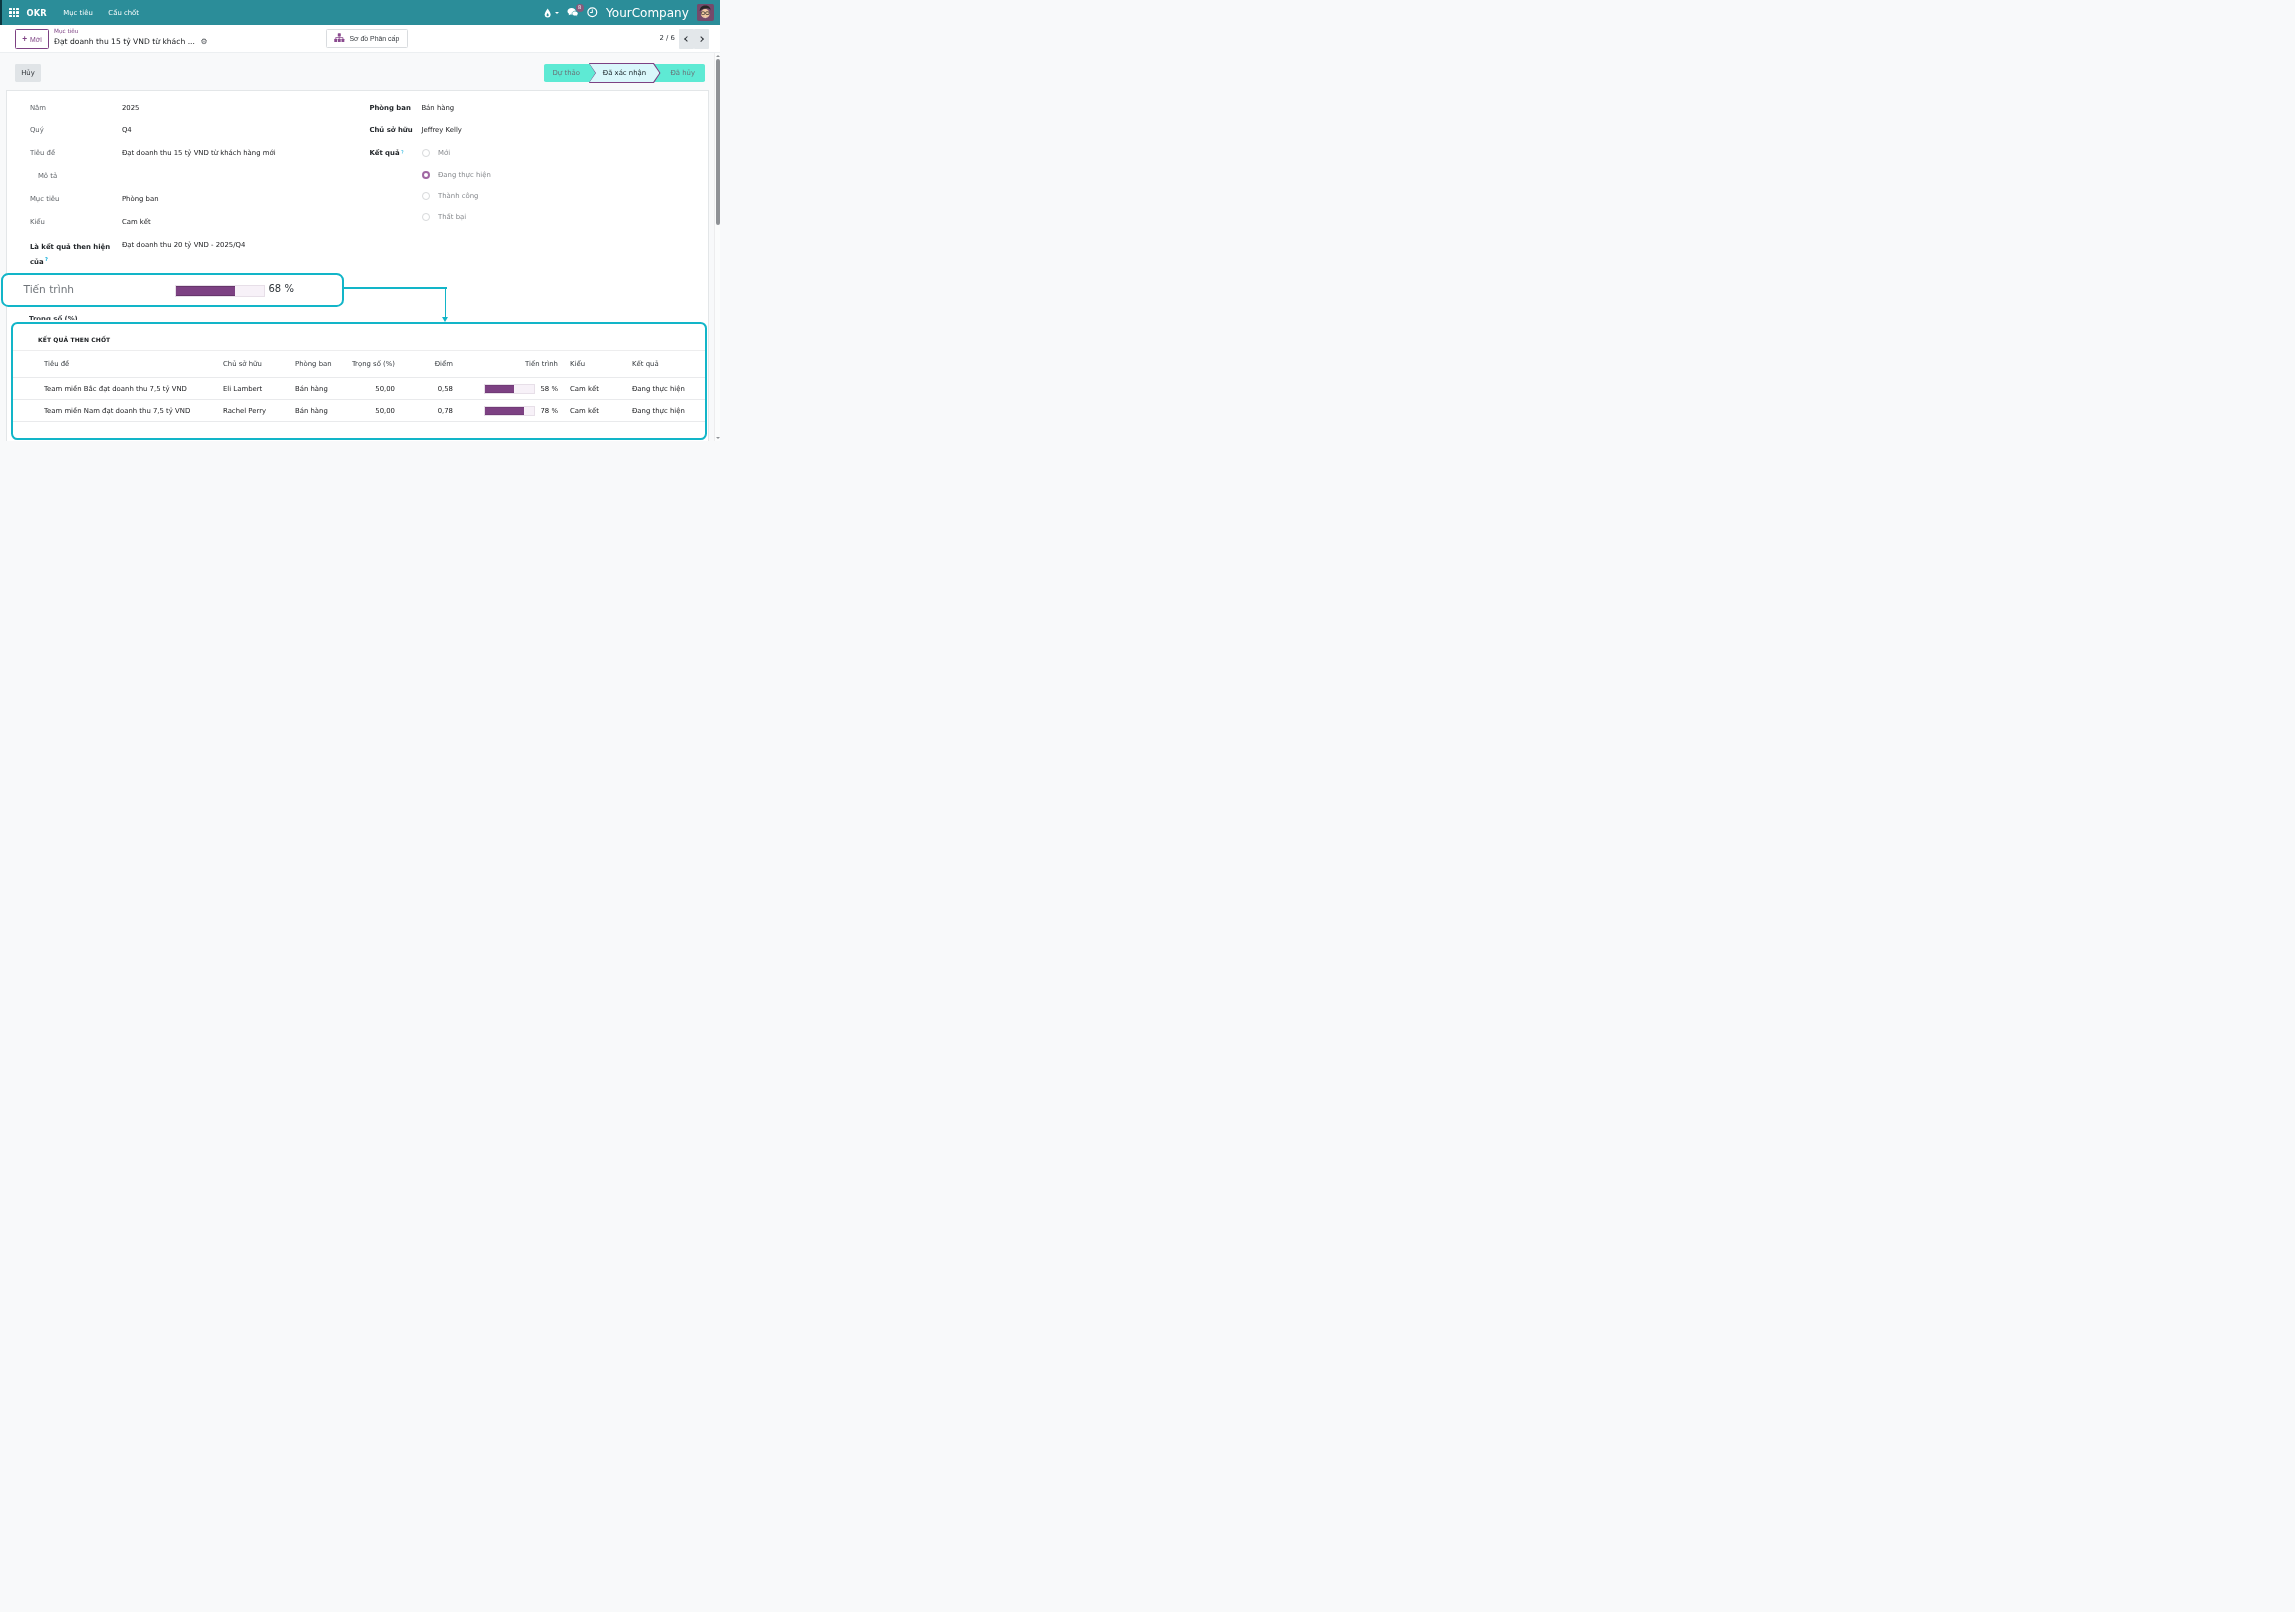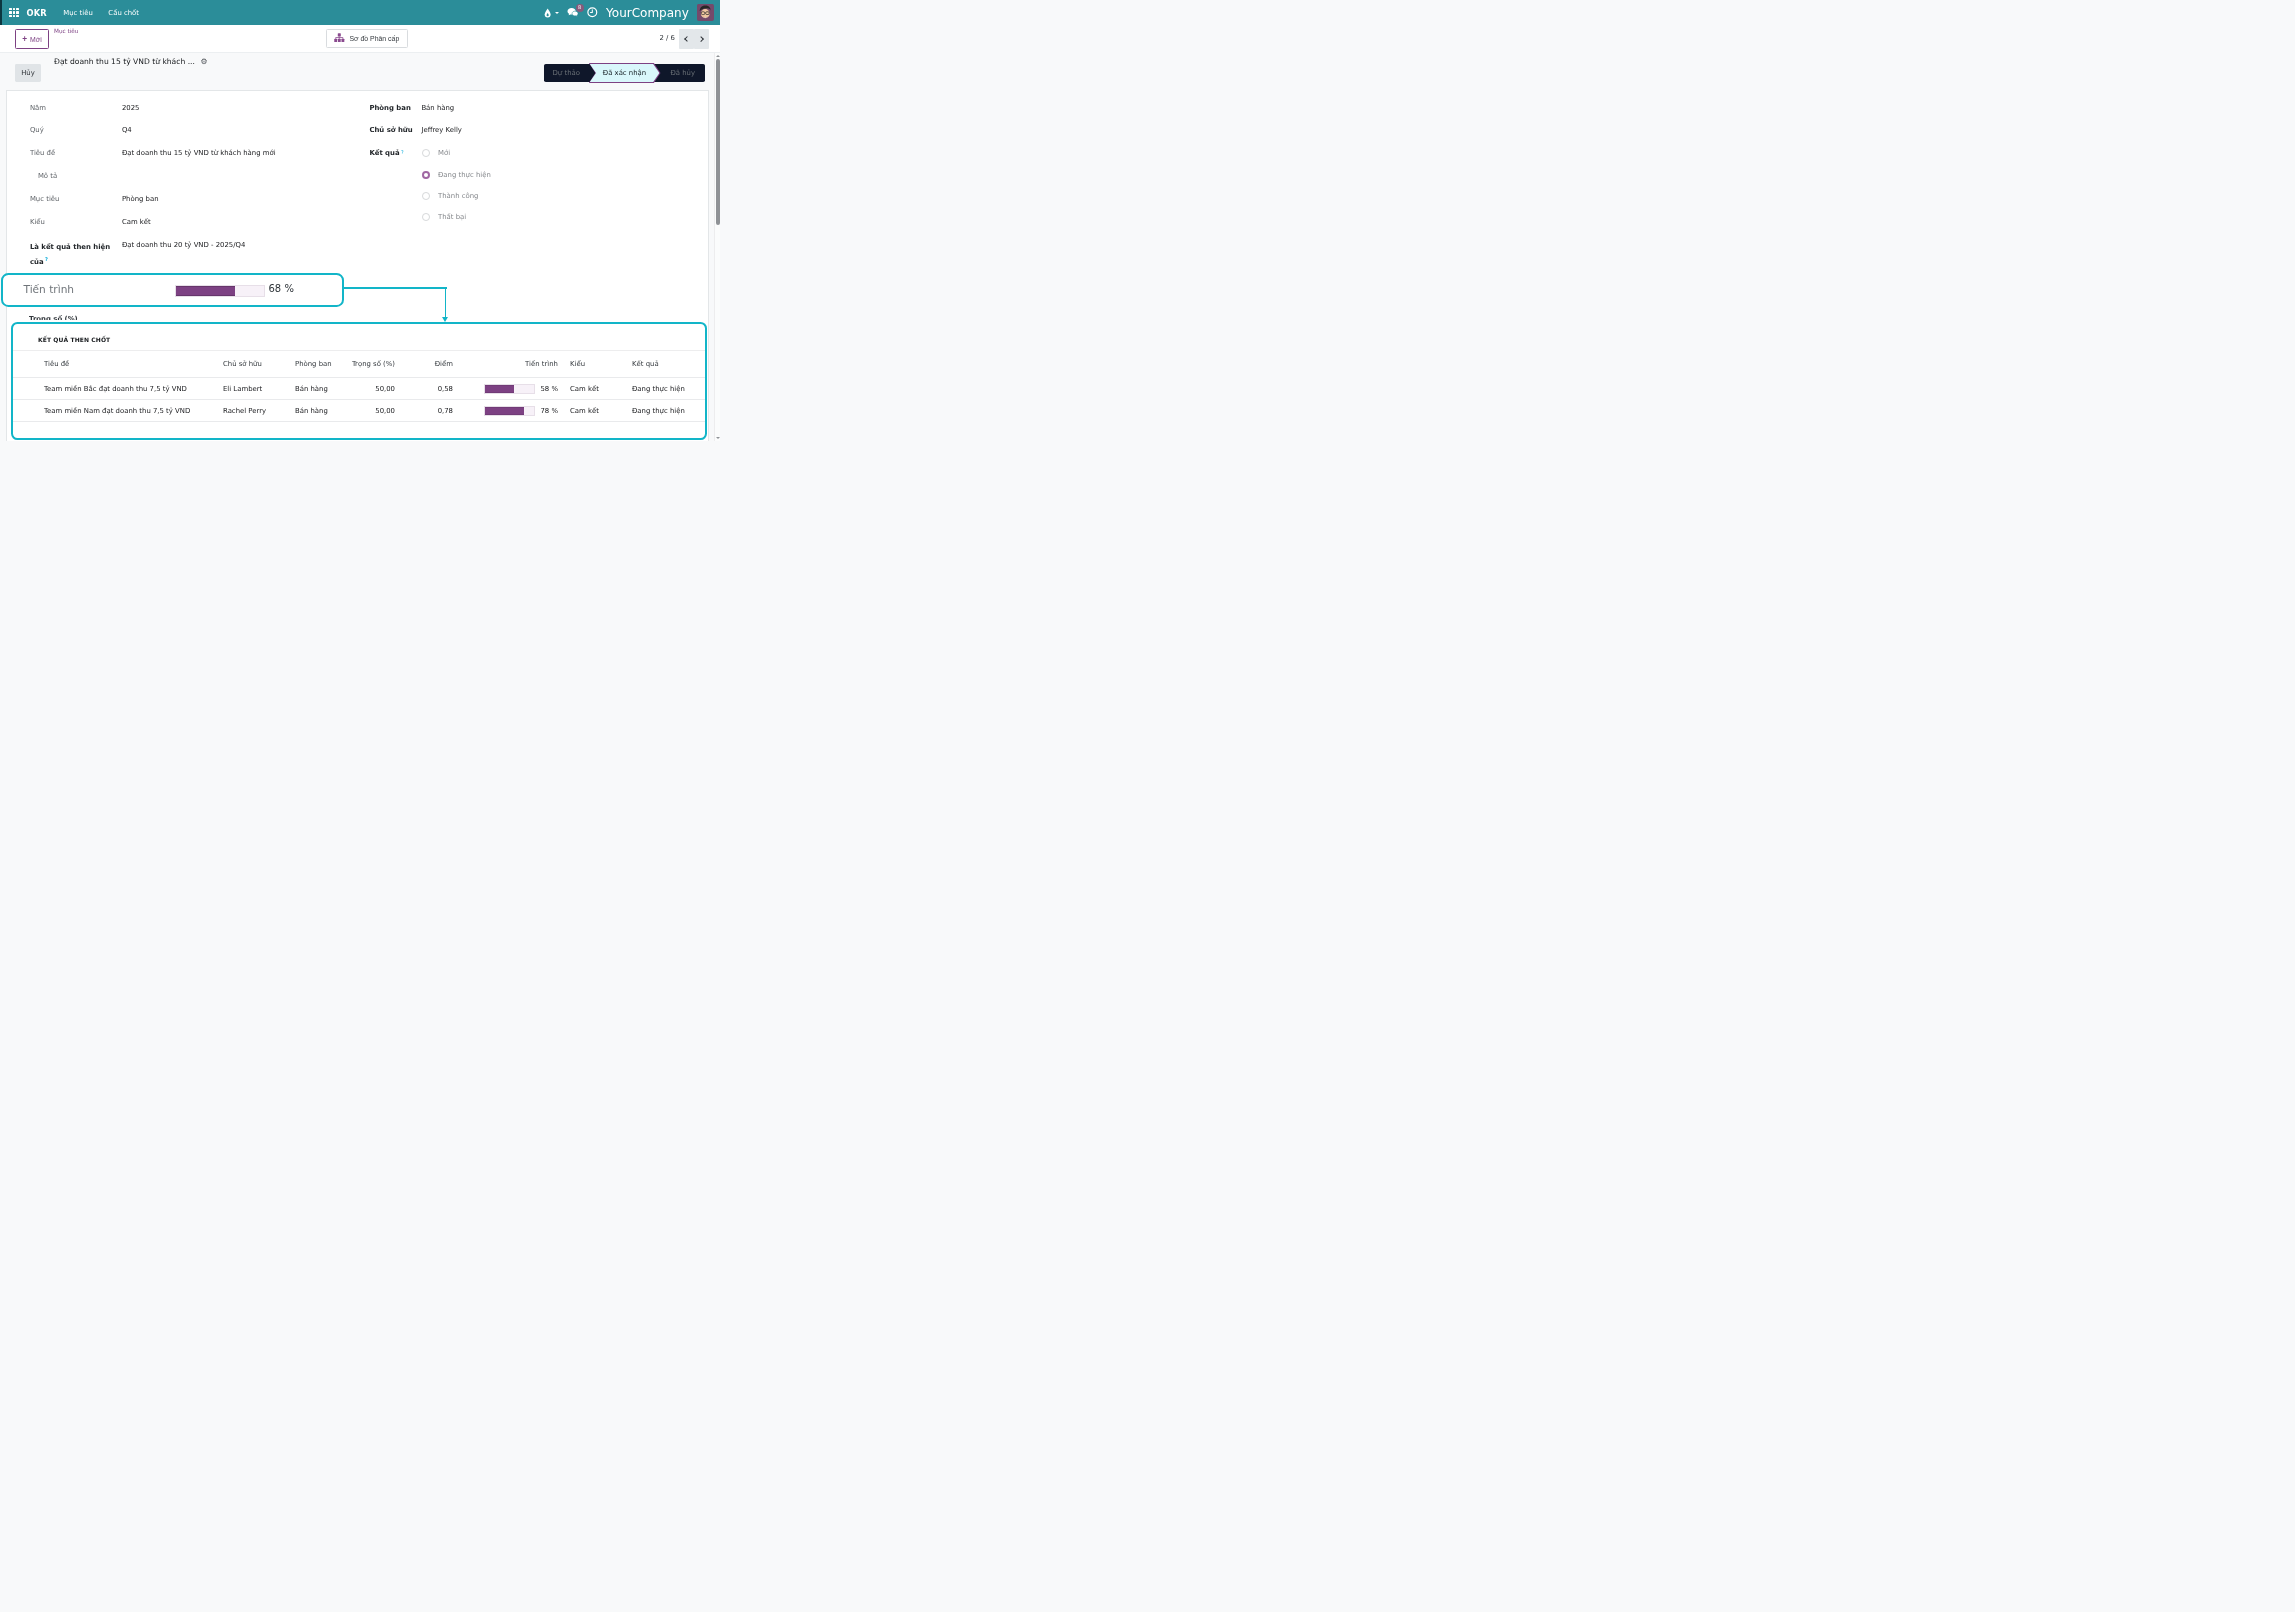--- a/index.html
+++ b/index.html
@@ -31,38 +31,38 @@
   .avatar { width:16.5px; height:16.5px; border-radius:2.3px; overflow:hidden; background:#744a6b; cursor:pointer; }
   
   .cpanel { position:absolute; left:0; top:25px; width:720px; height:27.5px; background:#fff;
     border-bottom:0.5px solid #eceff1; z-index:4; }
   .btn-new { position:absolute; left:15px; top:3.7px; width:34px; height:20.7px; background:#fff;
     border:0.9px solid #7d4183; border-radius:1.4px; color:#7d4183; font-size:6.9px;
     display:flex; align-items:center; justify-content:center; gap:2.8px; cursor:pointer; }
   .btn-new .plus { font-weight:800; font-size:8.3px; line-height:1; }
   .bc-parent { position:absolute; left:54px; top:3.2px; font-size:5.7px; color:#7d4183; cursor:pointer; }
   .bc-title { position:absolute; left:54px; top:12px; font-size:7.6px; color:#16191c;
-    display:flex; align-items:center; gap:5.5px;margin-top:20px; }
+    display:flex; align-items:center; gap:5.5px; }
   .gear { color:#4a4f54; font-size:7.8px; cursor:pointer; }
   .btn-hier { position:absolute; left:326px; top:3.7px; height:19px; padding:0 7.3px; background:#fff;
     border:0.5px solid #d9dcdf; border-radius:1.4px; display:flex; align-items:center; gap:4.6px;
     font-size:6.9px; color:#33383d; cursor:pointer; }
   .pager { position:absolute; right:45px; top:8.7px; font-size:6.9px; color:#33383d; }
   .pager-btns { position:absolute; right:11px; top:3.7px; display:flex; gap:0.5px; }
   .pbtn { width:15px; height:20.7px; background:#e3e7ea; border:none; border-radius:0.9px;
     display:flex; align-items:center; justify-content:center; cursor:pointer; }
   .chev { width:4.1px; height:4.1px; border-left:0.9px solid #2f3info338; border-left:0.9px solid #2f3338;
     border-bottom:0.9px solid #2f3338; }
   .chev.left  { transform:rotate(45deg);  margin-left:1.8px; }
   .chev.right { transform:rotate(225deg); margin-right:1.8px; }
   
   .btn-cancel { position:absolute; left:15px; top:64px; width:26px; height:18px; background:#e0e4e7;
     border:none; border-radius:1.4px; font-size:6.9px; color:#2f3338; cursor:pointer; z-index:3;
     font-family:inherit; }
-  .statusbar { position:absolute; left:544px; top:64px; width:161px; height:18px; background:#0f172a;
+  .statusbar { position:absolute; left:544px; top:64px; width:161px; height:18px; background:#5eead4;
     border-radius:1.8px; display:flex; align-items:stretch; z-index:3; }
   .state { display:flex; align-items:center; justify-content:center; font-size:6.9px;
     color:#6a7076; cursor:pointer; }
   .state.plain { flex:1; }
   .state-arrow { position:relative; width:72px; margin:-1.4px 0; cursor:pointer; }
   .state-arrow .shape-b { position:absolute; inset:0; background:#7d4183;
     clip-path:polygon(0 0, calc(100% - 6.9px) 0, 100% 50%, calc(100% - 6.9px) 100%, 0 100%, 6.9px 50%); }
   .state-arrow .shape-f { position:absolute; inset:1.1px; background:#d9f7fb;
     clip-path:polygon(0 0, calc(100% - 6.4px) 0, 100% 50%, calc(100% - 6.4px) 100%, 0 100%, 6.4px 50%);
     display:flex; align-items:center; justify-content:center; font-weight:400; color:#141d22; font-size:6.9px; }

